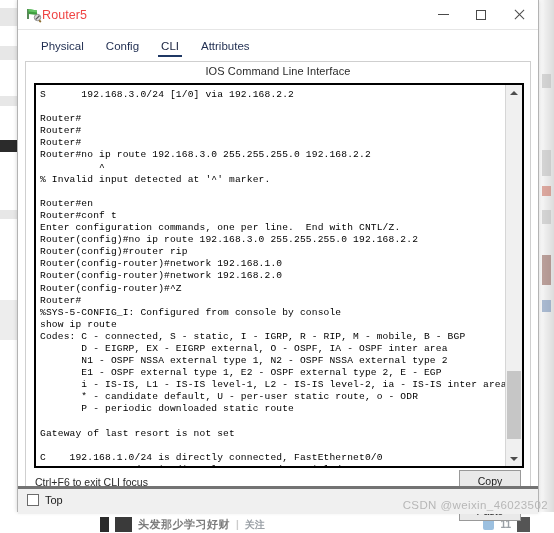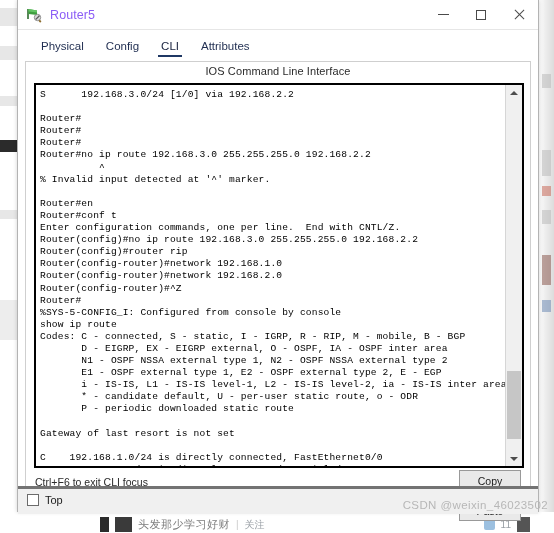--- a/index.html
+++ b/index.html
@@ -51,20 +51,21 @@
     background: #ffffff;
   }
   #backdrop .bd-bottom-row {
     position: absolute;
     left: 100px; top: 516px;
     width: 430px; height: 17px;
     display: flex; align-items: center; gap: 6px;
     font-size: 10px; color: #9aa0a6;
     overflow: hidden;
     white-space: nowrap;
+    font-weight: bold;
   }
   #backdrop .bd-sq { width: 9px; height: 15px; background: #2b2b2b; }
   #backdrop .bd-sq2 { width: 17px; height: 15px; background: #3a3a3a; }
   #backdrop .bd-cn { color: #7d7d7d; font-size: 11px; letter-spacing: .5px; }
   #backdrop .bd-sep { color: #cccccc; }
   #backdrop .bd-tag { color: #9aa0a6; }
   #backdrop .bd-thumb { width: 11px; height: 11px; background: #9cc0e0; border-radius: 2px; }
   #backdrop .bd-blk { width: 13px; height: 15px; background: #555; }
 
   
@@ -90,23 +91,22 @@
     display: flex;
     align-items: center;
   }
   #titlebar .app-icon {
     width: 16px; height: 16px;
     margin-left: 8px;
     position: relative;
     flex: none;
   }
   #titlebar .title-text {
-    margin-left: 8px;
     font-size: 12.5px;
-    color: #8b5cf6;
+    color: #ef4444;
     letter-spacing: .1px;
   }
   .win-btns {
     margin-left: auto;
     display: flex;
     height: 29px;
   }
   .win-btn {
     width: 38px; height: 29px;
     display: flex; align-items: center; justify-content: center;

